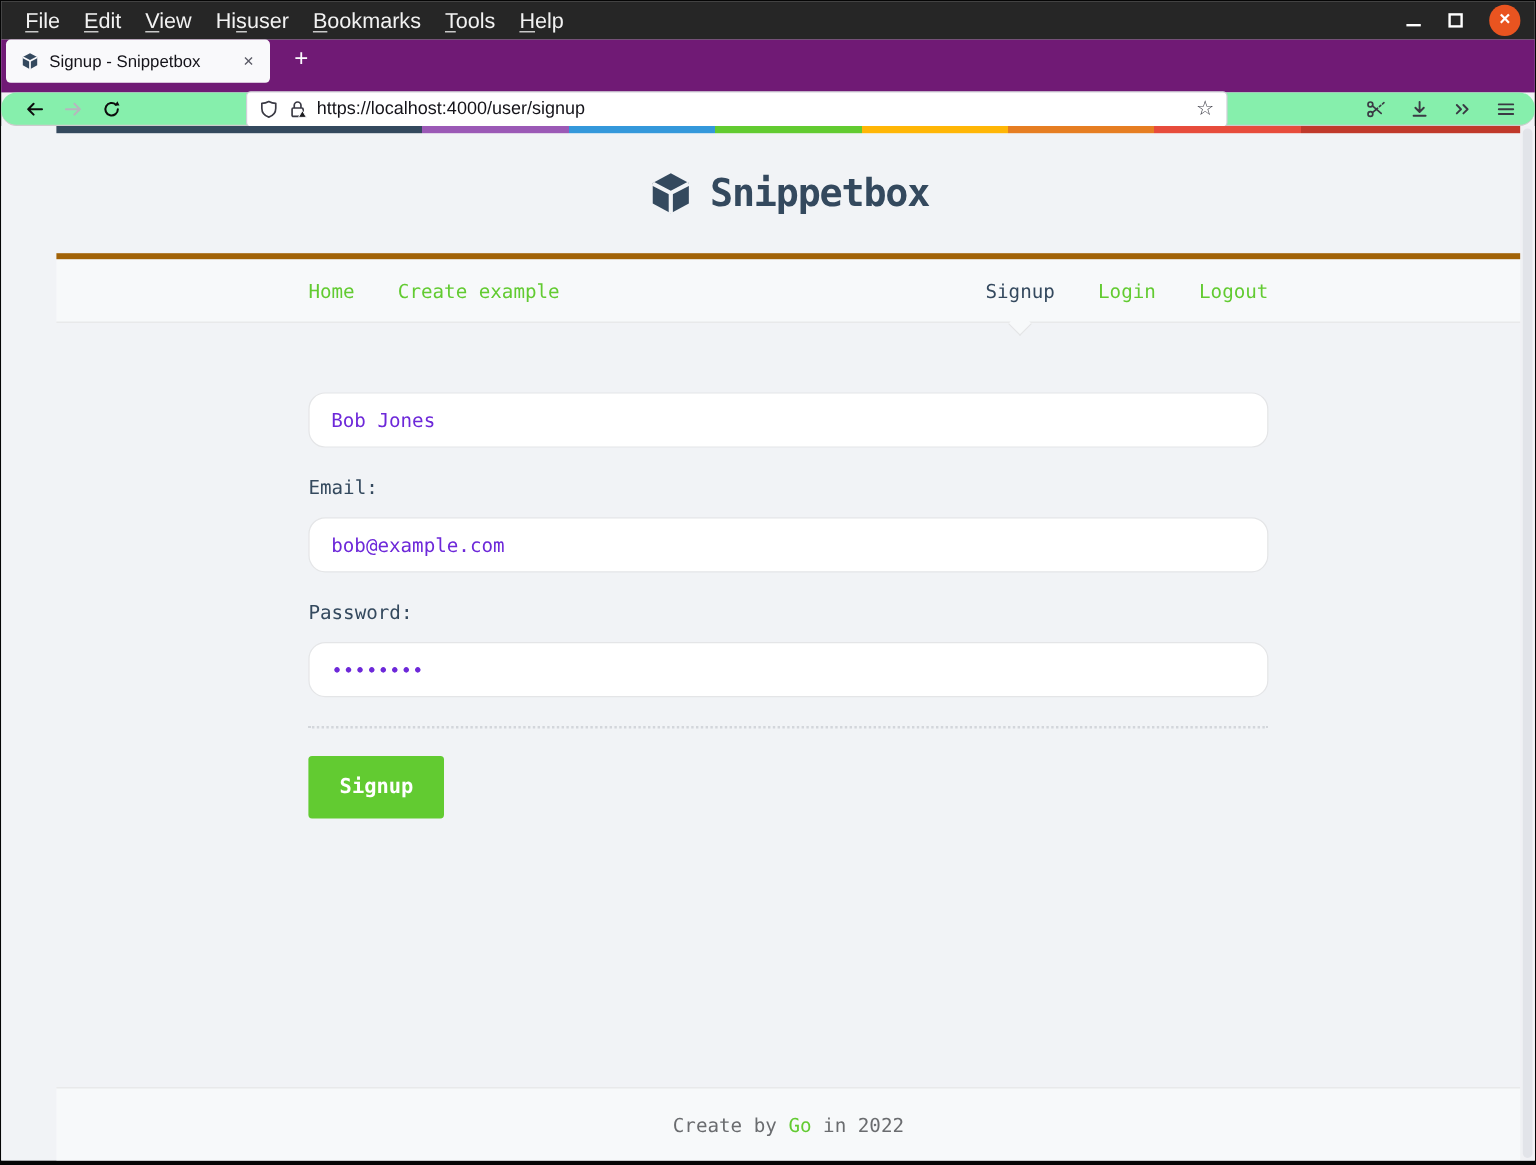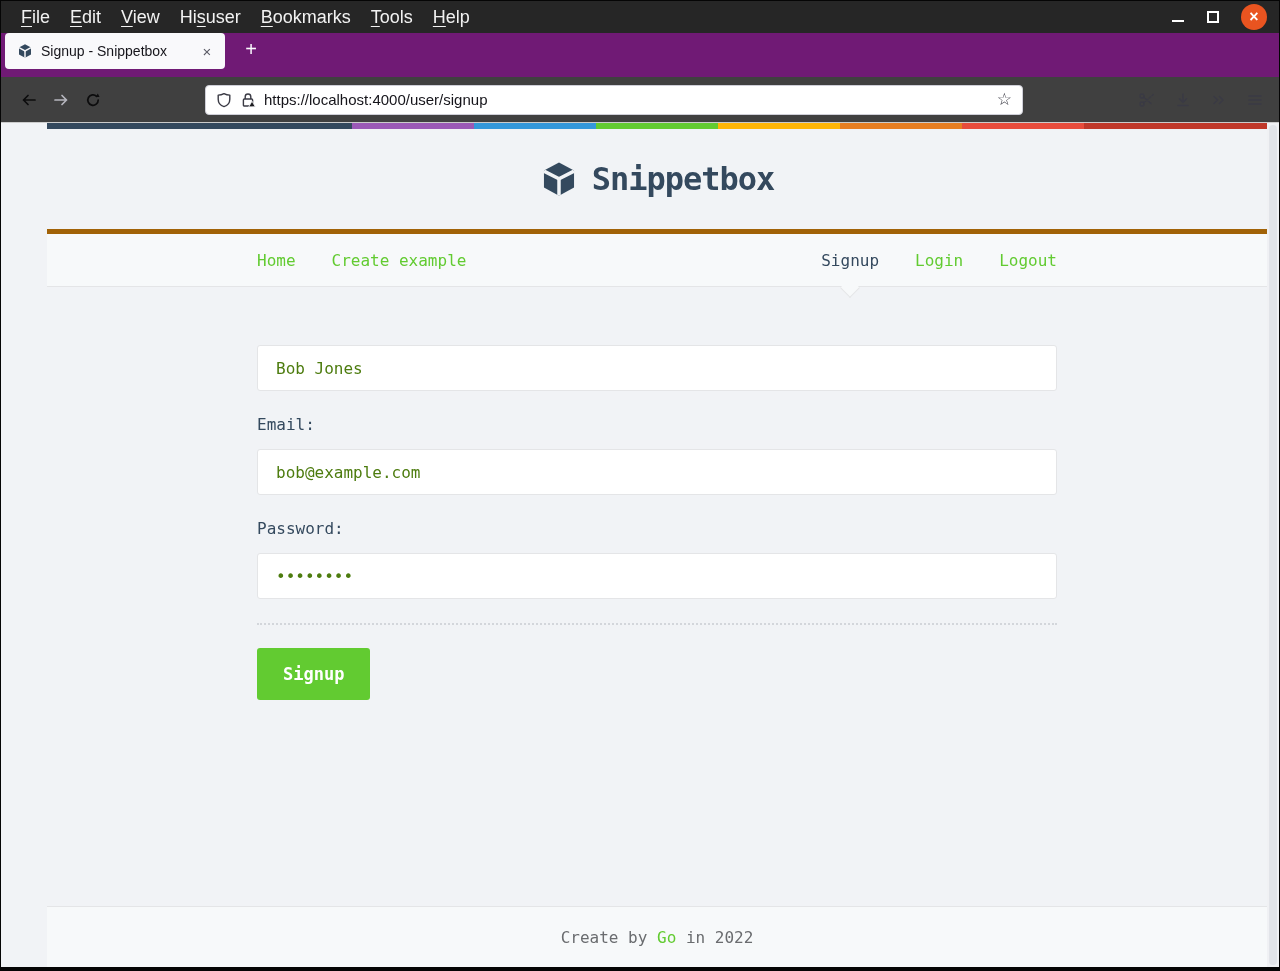--- a/index.html
+++ b/index.html
@@ -38,22 +38,22 @@
   .tab {
     width: 220px; height: 36px; background: #F9F9FB; border-radius: 4px;
     display: flex; align-items: center; padding: 0 6px 0 12px; gap: 8px;
   }
   .tab-title { font-size: 14px; color: #15141A; flex: 1; white-space: nowrap; overflow: hidden; }
   .tab-close { width: 24px; height: 24px; border-radius: 4px; display:flex; align-items:center; justify-content:center; color: #5B5B66; font-size: 15px; }
   .newtab-btn { width: 32px; height: 32px; margin: 0 0 2px 10px; display:flex; align-items:center; justify-content:center; color:#FBFBFE; font-size: 20px; border-radius: 4px; }
 
   
   .toolbar {
-    height: 46px; background: #404040; border-bottom: 1px solid #CCCCCC;
-    display: flex; align-items: center; padding: 0 8px 0 12px; flex: none;
+    height: 28px; background: #86efac; border-bottom: 1px solid #CCCCCC;
+    display: flex; align-items: center; padding: 0 8px 0 12px; flex: none; border-radius: 13px;
   }
   .tb-btn { width: 32px; height: 30px; display:flex; align-items:center; justify-content:center; border-radius: 4px; flex: none; }
   .urlbar {
     width: 818px; height: 30px; margin-left: 96px; background: #FFFFFF;
     border: 1px solid #CFCFD8; border-radius: 4px; display: flex; align-items: center;
     padding: 0 6px 0 10px; gap: 8px;
   }
   .url-text { font-size: 15px; color: #15141A; flex: 1; white-space: nowrap; }
   .star { font-size: 17px; color: #3a3a44; padding: 0 4px; }
   .tb-right { margin-left: auto; display: flex; align-items: center; gap: 4px; }
@@ -86,22 +86,22 @@
     width: 14px; height: 14px; background: #F7F9FA;
     border-right: 1px solid #E4E5E7; border-bottom: 1px solid #E4E5E7;
     transform: rotate(45deg); z-index: 2;
   }
 
   .site-main { flex: 1; width: 800px; margin: 0 auto; padding-top: 58px; }
   .field { margin-bottom: 24px; }
   .field label { display: block; font-size: 16px; color: #34495E; margin-bottom: 15px; }
   .field input {
     width: 100%; height: 46px; background: #FFFFFF; border: 1px solid #E4E5E7;
-    border-radius: 3px; padding: 0 18px; font-family: "DejaVu Sans Mono", monospace;
-    font-size: 16px; color: #4d7c0f; outline: none;
+    border-radius: 14px; padding: 0 18px; font-family: "DejaVu Sans Mono", monospace;
+    font-size: 16px; color: #6d28d9; outline: none;
   }
   .divider { border: none; border-top: 2px dotted #D3D6DB; margin: 19px 0 23px; }
   .submit-btn {
     background: #62CB31; color: #FFFFFF; border: none; border-radius: 3px;
     padding: 16px 26px; font-family: "DejaVu Sans Mono", monospace;
     font-size: 17px; font-weight: bold; cursor: pointer;
   }
 
   .site-footer {
     margin-top: auto; flex: none; height: 61px; background: #F7F9FA;

